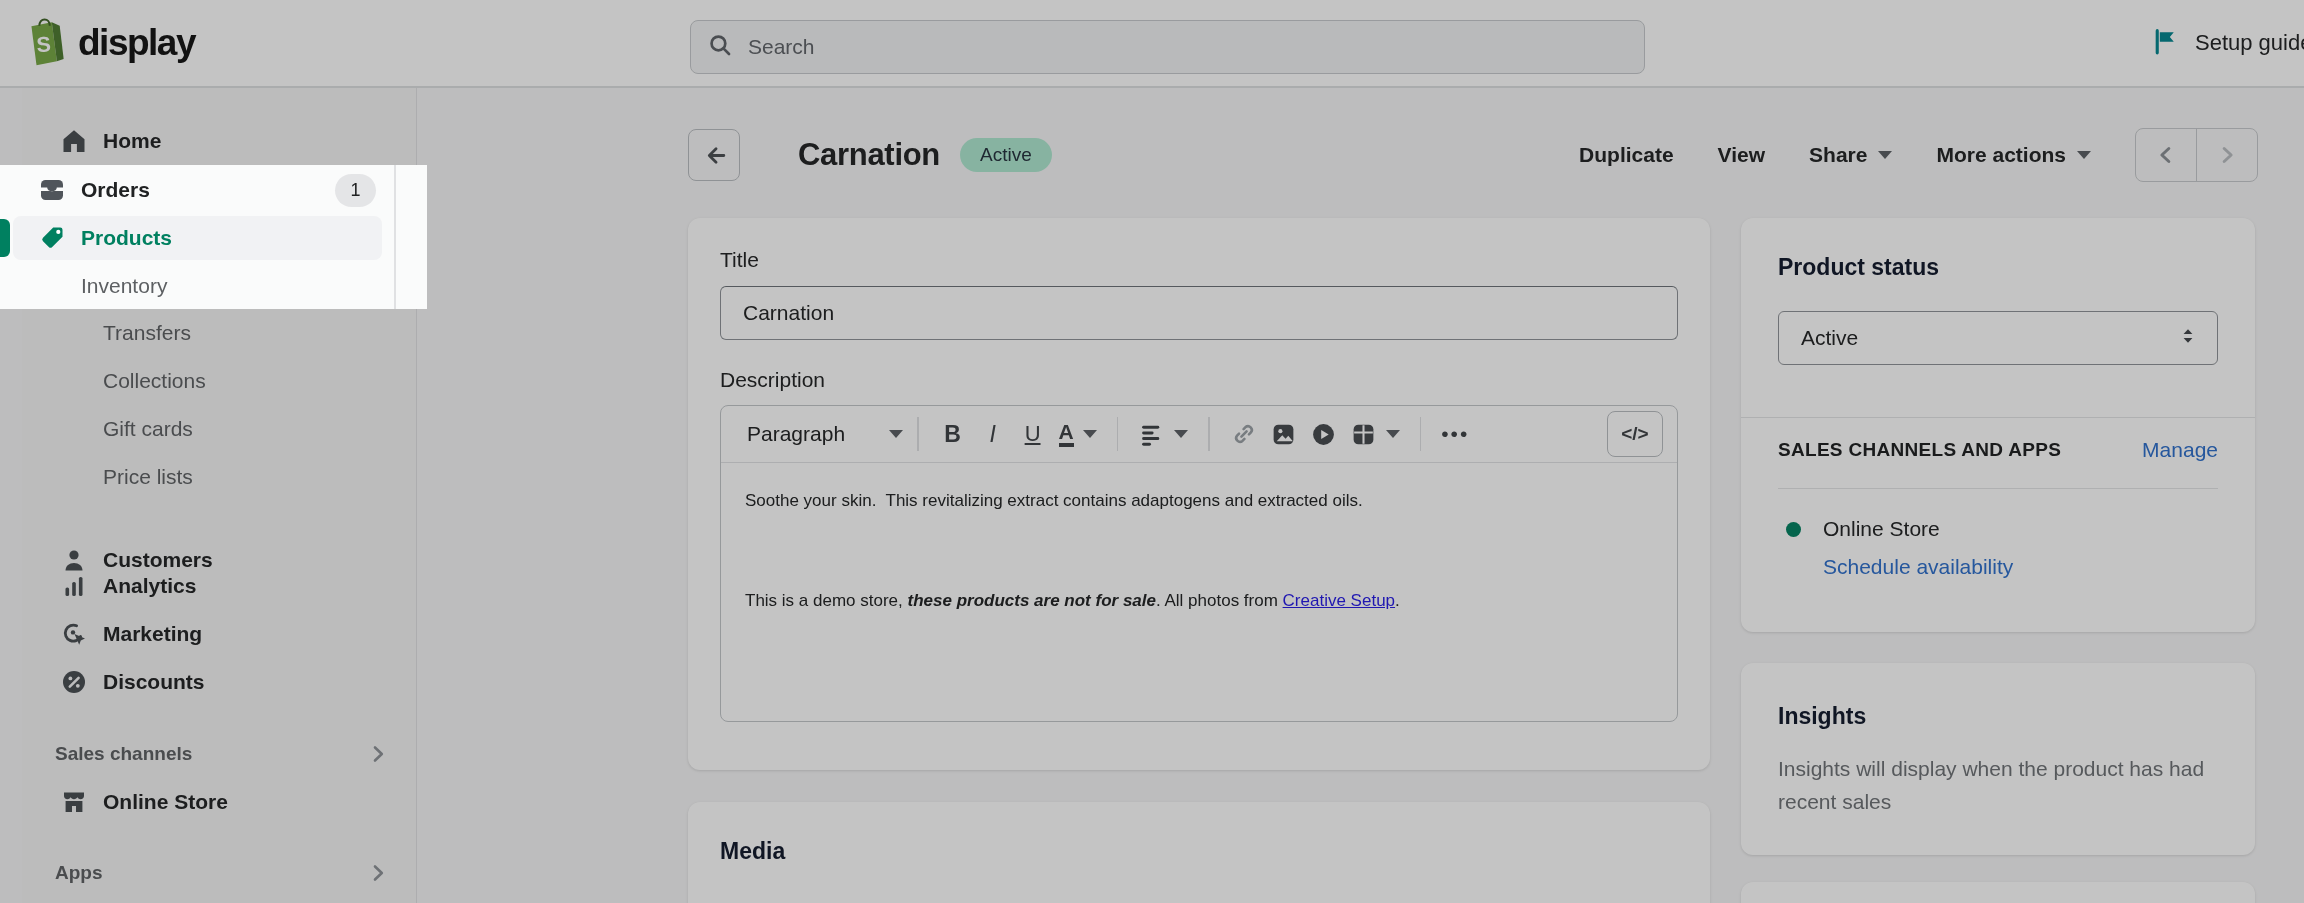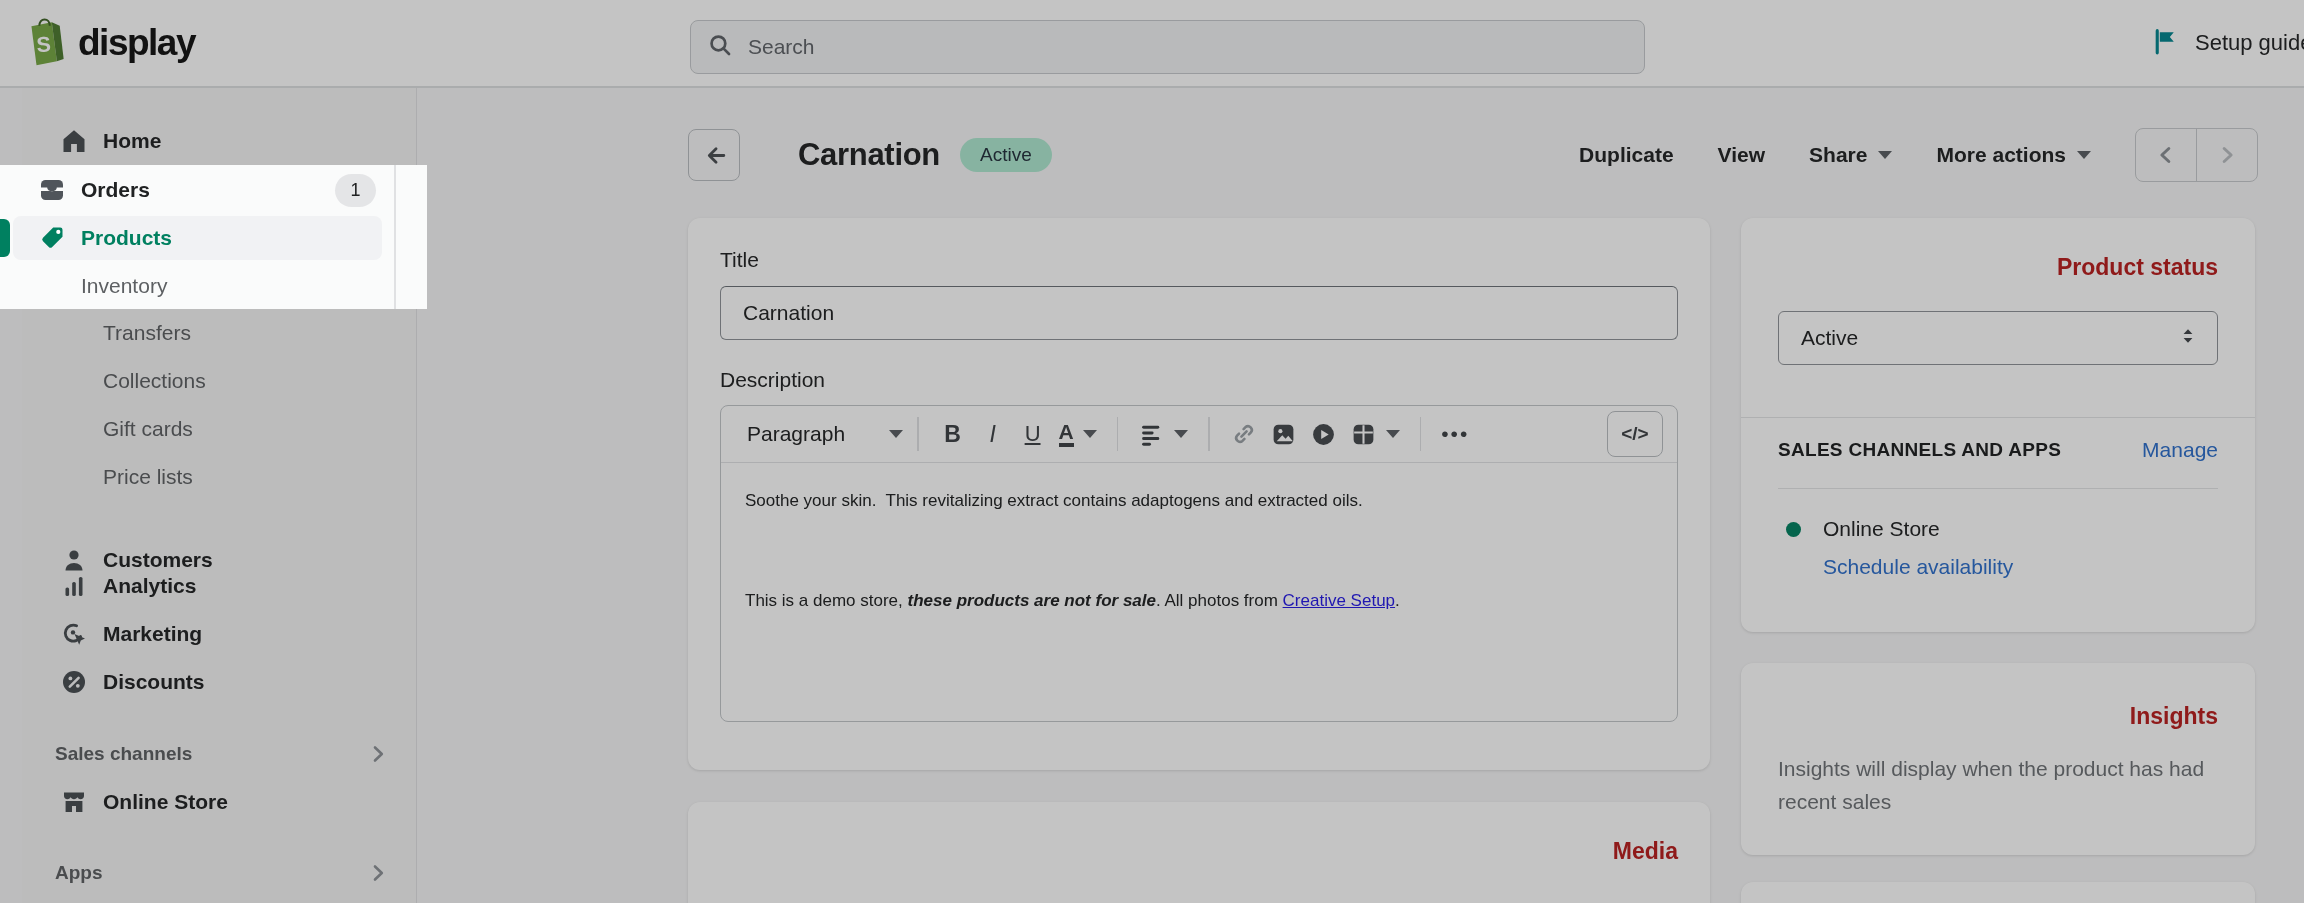--- a/index.html
+++ b/index.html
@@ -69,21 +69,21 @@
   .tb-dots { font-size:21px; letter-spacing:2px; color:#3d4145; }
   .tb-code { margin-left:auto; width:56px; height:46px; border:1.5px solid #b9bdc1; border-radius:8px; display:flex; align-items:center; justify-content:center; font-size:19px; font-weight:700; color:#3d4145; cursor:pointer; }
 
   .rte { flex:1; padding:22px 14px 22px 24px; font-size:17px; line-height:32px; color:#202223; cursor:text; }
   .rte .p1 { white-space:pre-wrap; }
   .rte .p2 { margin-top:68px; }
   .rte a { color:#2419e6; text-decoration:underline; cursor:pointer; }
   .bi { font-weight:700; font-style:italic; }
 
   .card-media { left:688px; top:802px; width:1022px; height:140px; padding:36px 32px; }
-  .card-heading { font-size:23px; font-weight:700; color:#b91c1c;text-align:right; }
+  .card-heading { font-size:23px; font-weight:700; color:#0f172a; }
 
   
   .card-status { left:1741px; top:218px; width:514px; height:414px; padding:36px 37px; }
   .select-box { margin-top:30px; height:54px; border:1.5px solid #8e9297; border-radius:6px; display:flex; align-items:center; padding:0 18px 0 22px; font-size:21px; color:#202223; cursor:pointer; background:#fff; }
   .select-box .updown { margin-left:auto; }
   .hr-full { margin:52px -37px 0; border-top:1.5px solid #e3e4e6; }
   .sales-row { margin-top:20px; display:flex; align-items:center; justify-content:space-between; }
   .sales-heading { font-size:19px; font-weight:700; letter-spacing:0.3px; color:#1c1e1f; }
   .link-blue { font-size:21px; color:#2c6ecb; cursor:pointer; text-decoration:none; }
   .hr-inset { margin-top:26px; border-top:1.5px solid #e3e4e6; }

